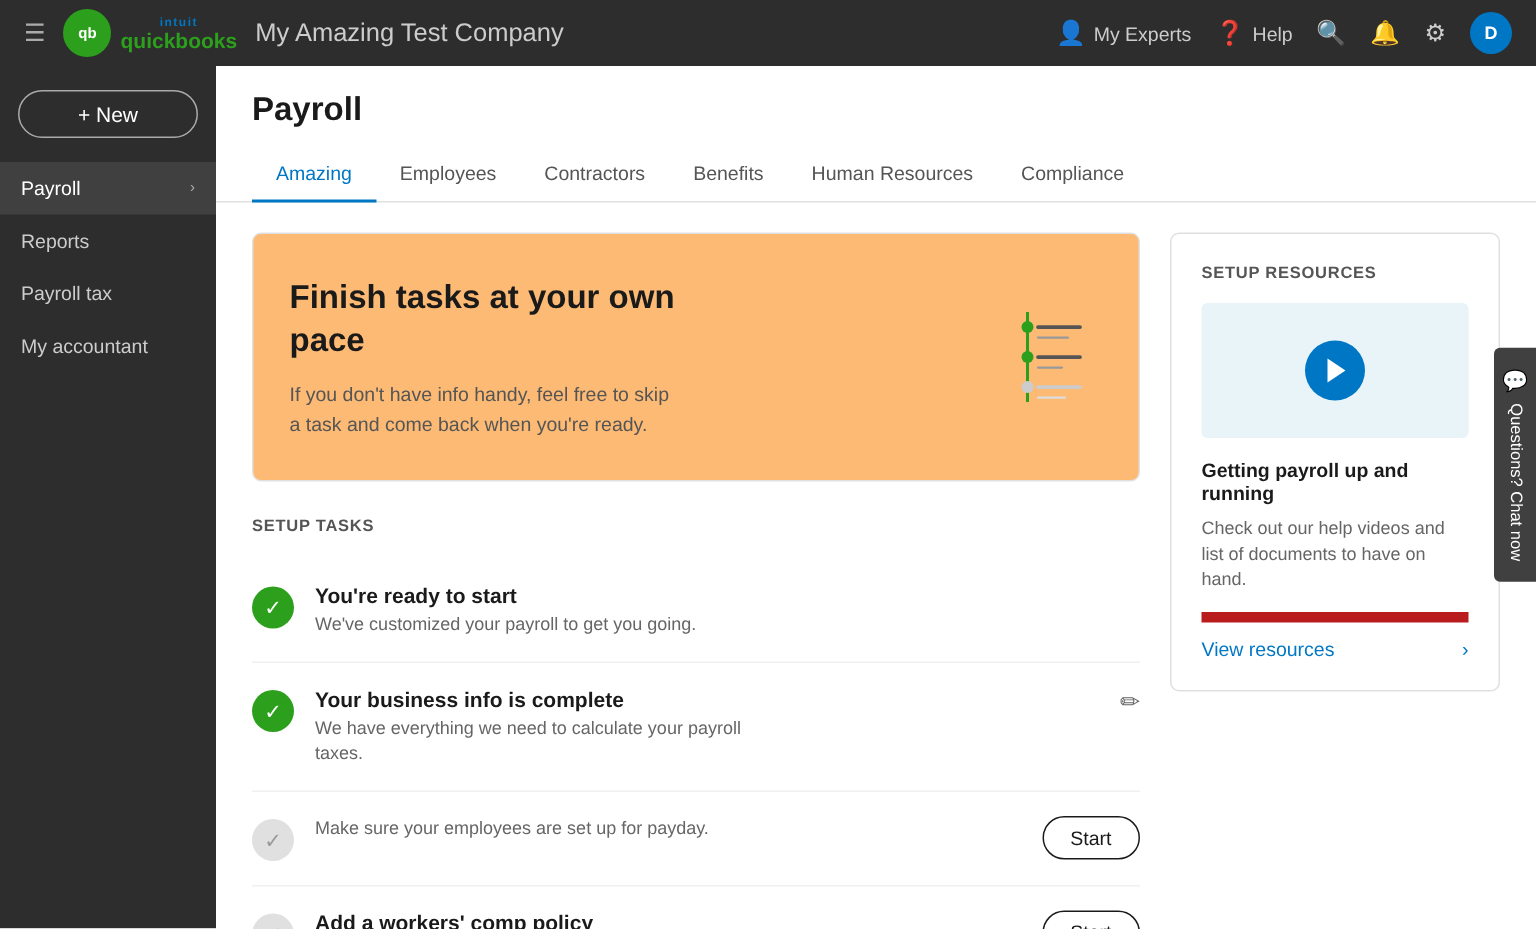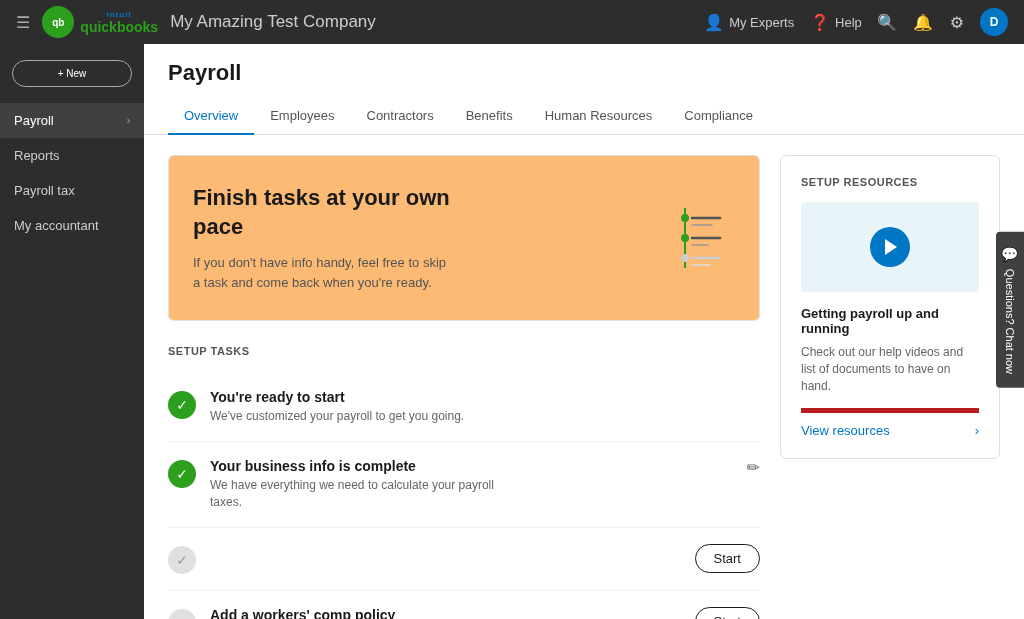--- a/index.html
+++ b/index.html
@@ -37,21 +37,21 @@
       flex-direction: column;
       padding-top: 8px;
     }
     .new-button {
       margin: 8px 12px 16px;
       background: transparent;
       border: 1px solid #aaa;
       border-radius: 16px;
       color: white;
       padding: 7px 12px;
-      font-size: 10px;
+      font-size: 14px;
       cursor: pointer;
       text-align: center;
     }
     .sidebar-item {
       display: flex;
       align-items: center;
       justify-content: space-between;
       padding: 10px 14px;
       color: #ccc;
       font-size: 13px;
@@ -228,21 +228,21 @@
     .resource-title { font-size: 13px; font-weight: 600; color: #1a1a1a; margin-bottom: 8px; }
     .resource-desc { font-size: 12px; color: #666; line-height: 1.4; margin-bottom: 14px; }
     .view-resources {
       display: flex;
       align-items: center;
       justify-content: space-between;
       font-size: 13px;
       color: #0077c5;
       cursor: pointer;
       padding-top: 10px;
-      border-top: 5px solid #b91c1c;
+      border-top: 7px solid #b91c1c;
     }
 
     
     .chat-panel {
       position: fixed;
       right: 0;
       top: 50%;
       transform: translateY(-50%);
       background: #404040;
       color: white;
@@ -321,21 +321,21 @@
       <span>My accountant</span>
     </div>
   </div>
 
   <div class="content-area">
 
     <div class="page-header">
       <h1 class="page-title">Payroll</h1>
       <div class="tabs">
         <div class="tab active">
-          <span>Overview</span>
+          <span>Amazing</span>
         </div>
         <div class="tab">
           <span>Employees</span>
         </div>
         <div class="tab">
           <span>Contractors</span>
         </div>
         <div class="tab">
           <span>Benefits</span>
         </div>
@@ -395,20 +395,21 @@
               <div class="task-desc">We have everything we need to calculate your payroll taxes.</div>
             </div>
             <div class="task-action">
               <span class="edit-icon">✏</span>
             </div>
           </div>
 
           <div class="task-item">
             <div class="task-icon pending">✓</div>
             <div class="task-body">
+              <div class="task-desc">Make sure your employees are set up for payday.</div>
             </div>
             <div class="task-action">
               <button class="start-btn">Start</button>
             </div>
           </div>
 
           <div class="task-item">
             <div class="task-icon pending">✓</div>
             <div class="task-body">
               <div class="task-title">Add a workers' comp policy</div>

